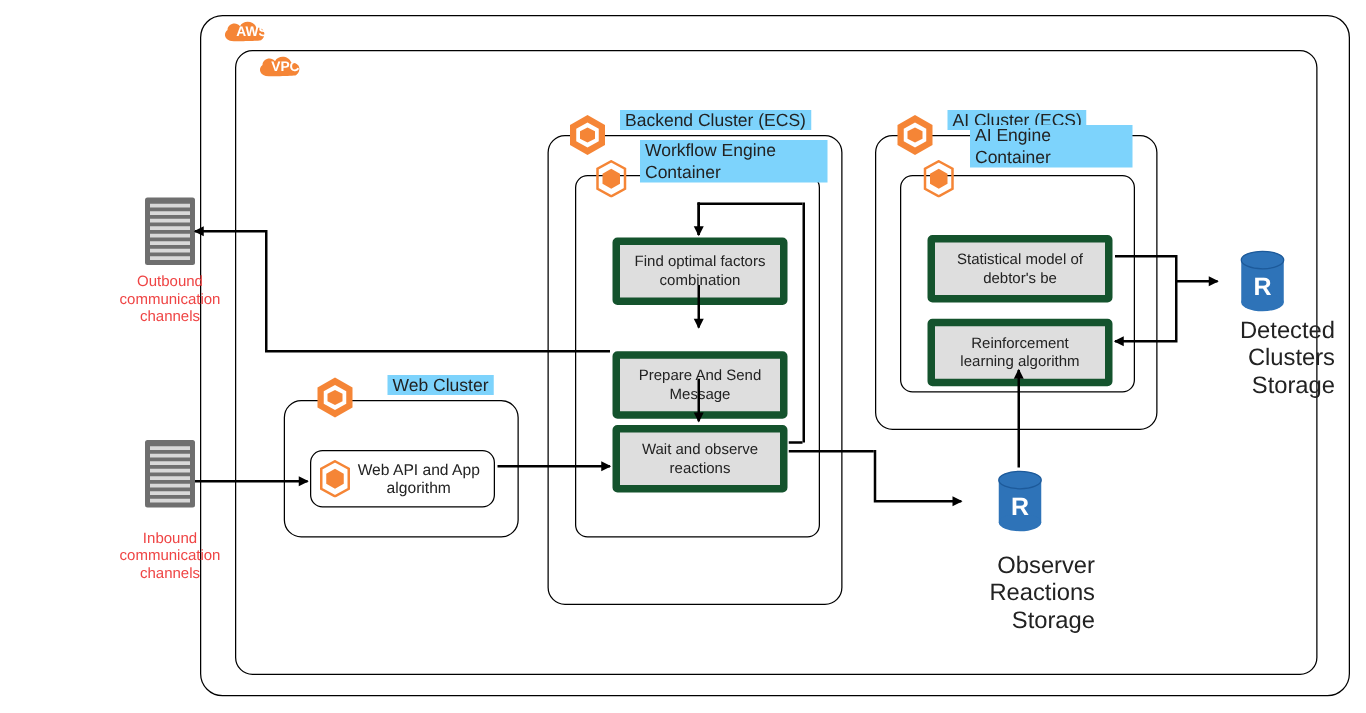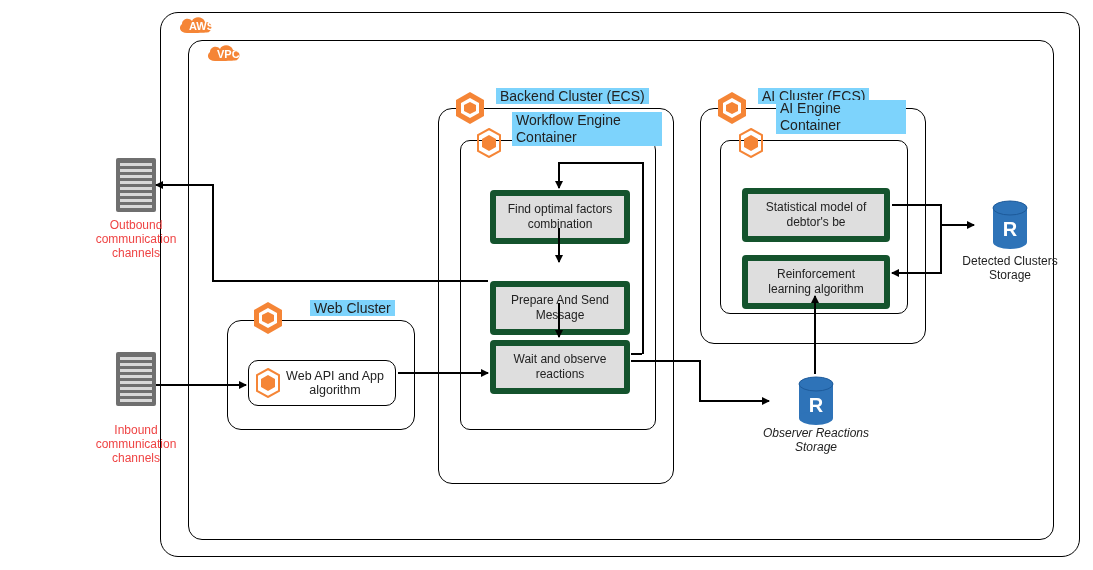--- a/index.html
+++ b/index.html
@@ -43,21 +43,21 @@
     line-height: 1.25;
   }
   .inner-round {
     border: 1.5px solid #000;
     border-radius: 10px;
   }
   .micro-label { font-size: 12.5px; text-align: center; }
   .ecs-icon { width: 36px; height: 36px; }
   .container-icon { width: 26px; height: 30px; }
   .db-icon { width: 40px; height: 50px; }
-  .db-label { font-size: 12px; text-align: center; }
+  .db-label { font-size: 19px; text-align: right; }
   
   .line-h { position: absolute; height: 1.5px; background: #000; }
   .line-v { position: absolute; width: 1.5px; background: #000; }
   .arrow-r::after {
     content: ""; position: absolute; right: -1px; top: -3.5px;
     border-left: 8px solid #000; border-top: 4.5px solid transparent; border-bottom: 4.5px solid transparent;
   }
   .arrow-l::after {
     content: ""; position: absolute; left: -1px; top: -3.5px;
     border-right: 8px solid #000; border-top: 4.5px solid transparent; border-bottom: 4.5px solid transparent;
@@ -192,21 +192,21 @@
 </div>
 
 <div class="abs" style="left:756px; top:376px; text-align:center; width:120px;">
   <svg class="db-icon" viewBox="0 0 40 50" style="margin:0 auto; display:block;">
     <ellipse cx="20" cy="8" rx="17" ry="7" fill="#2E73B8"></ellipse>
     <rect x="3" y="8" width="34" height="34" fill="#2E73B8"></rect>
     <ellipse cx="20" cy="42" rx="17" ry="7" fill="#2E73B8"></ellipse>
     <ellipse cx="20" cy="8" rx="17" ry="7" fill="none" stroke="#1d5a9a" stroke-width="1"></ellipse>
     <text x="20" y="36" font-size="20" font-weight="700" fill="#fff" text-anchor="middle" font-family="Arial">R</text>
   </svg>
-  <div class="db-label" style="margin-top:0;font-style:italic;">Observer Reactions Storage</div>
+  <div class="db-label" style="margin-top:16px;">Observer Reactions Storage</div>
 </div>
 
 <div class="abs" style="left:952px; top:200px; text-align:center; width:116px;">
   <svg class="db-icon" viewBox="0 0 40 50" style="margin:0 auto; display:block;">
     <ellipse cx="20" cy="8" rx="17" ry="7" fill="#2E73B8"></ellipse>
     <rect x="3" y="8" width="34" height="34" fill="#2E73B8"></rect>
     <ellipse cx="20" cy="42" rx="17" ry="7" fill="#2E73B8"></ellipse>
     <ellipse cx="20" cy="8" rx="17" ry="7" fill="none" stroke="#1d5a9a" stroke-width="1"></ellipse>
     <text x="20" y="36" font-size="20" font-weight="700" fill="#fff" text-anchor="middle" font-family="Arial">R</text>
   </svg>

